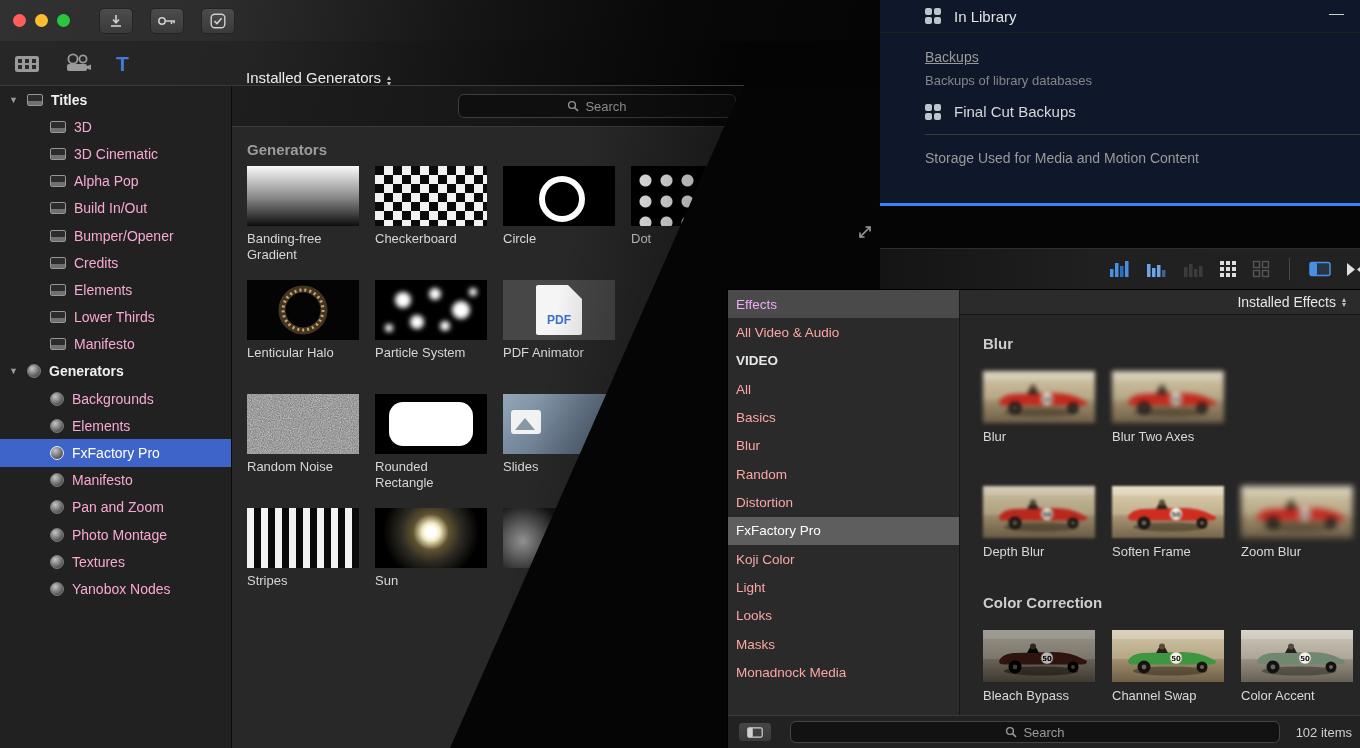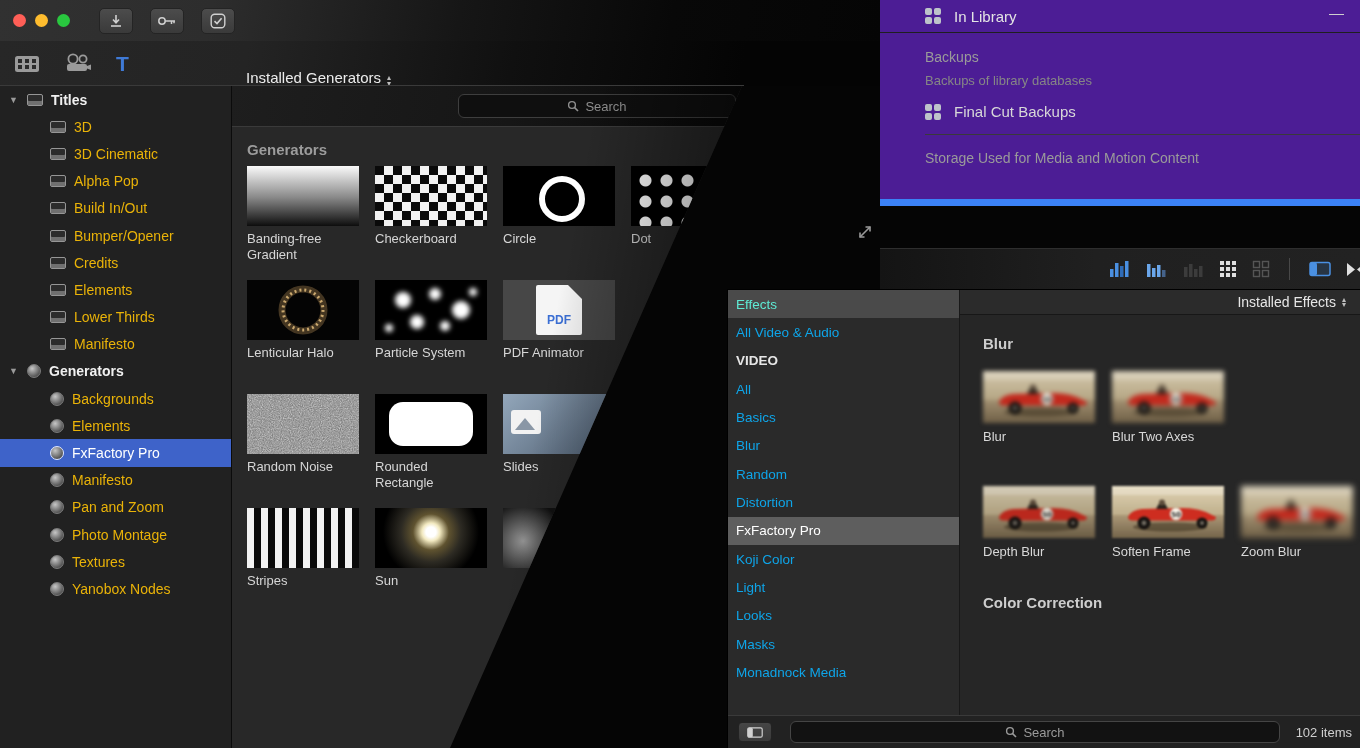--- a/index.html
+++ b/index.html
@@ -23,21 +23,21 @@
   .toolbar2 { position:absolute; left:0; top:41px; width:100%; height:45px;
     background:linear-gradient(100deg,#272727 0%,#242424 28%,#101010 58%,#040404 84%);
     display:flex; align-items:center; }
   .toolbar2::after { content:""; position:absolute; left:0; bottom:0; width:744px; height:1px; background:#3a3a3a; }
   .app-icon { margin-left:14px; display:flex; align-items:center; }
   .titles-tool { font-size:21px; font-weight:bold; color:#3f7ad6; margin-left:24px; }
   .popup { position:absolute; left:246px; top:0; height:45px; display:flex; align-items:flex-end; color:#ececec; font-size:15px; }
   .chevs { display:inline-flex; flex-direction:column; line-height:5.5px; font-size:8px; color:#bdbdbd; margin-left:6px; }
 
   .sidebar { position:absolute; left:0; top:86px; width:232px; bottom:0; background:#212121; border-right:1px solid #0b0b0b; }
-  .side-row { height:27.2px; display:flex; align-items:center; font-size:14px; color:#eab308; padding-left:9px; white-space:nowrap; }
+  .side-row { height:27.2px; display:flex; align-items:center; font-size:14px; color:#f9a8d4; padding-left:9px; white-space:nowrap; }
   .side-row.header { font-weight:bold; color:#f0f0f0; }
   .side-row .disc { width:18px; font-size:9px; color:#9a9a9a; }
   .side-row.item { padding-left:50px; }
   .side-row .lbl { margin-left:8px; }
   .icon-title { width:16px; height:12px; border:1px solid #969696; border-radius:2px; flex:0 0 auto;
     box-shadow: inset 0 -4px 0 rgba(170,170,170,.55); background:#2c2c2c; }
   .icon-gen { width:14px; height:14px; border-radius:50%; flex:0 0 auto;
     background:radial-gradient(circle at 35% 30%, #c6c6c6, #555 72%); border:1px solid #7a7a7a; }
   .side-row.selected { background:#3e63c9; color:#fff; }
   .side-row.selected .icon-gen { border-color:#dfe7ff; }
@@ -74,50 +74,50 @@
   .th-roundrect::after { content:""; position:absolute; left:14px; top:8px; width:84px; height:44px; background:#fff; border-radius:14px; }
   .th-slides { background:linear-gradient(135deg,#93a7bb,#49586a); }
   .slide-photo { position:absolute; left:8px; top:16px; width:30px; height:24px; background:#f2f2f2; border-radius:3px; }
   .slide-photo::after { content:""; position:absolute; left:4px; bottom:4px;
     border-left:10px solid transparent; border-right:10px solid transparent; border-bottom:12px solid #8a97a6; }
   .th-stripes { background:repeating-linear-gradient(90deg,#f2f2f2 0 7px,#0a0a0a 7px 14px); }
   .th-sun { background:radial-gradient(circle at 50% 40%, #ffffff 0 5px, #f2e9c0 9px, rgba(150,125,55,.5) 18px, rgba(60,50,20,.25) 30px, #000 48px); }
   .th-clipped { background:radial-gradient(circle at 18% 55%, rgba(255,255,255,.55), transparent 42%), #101010; }
 
   
-  #panel-right { position:absolute; left:880px; top:0; width:480px; height:206px; background:#4c1d95; border-bottom:7px solid #3b82f6; }
+  #panel-right { position:absolute; left:880px; top:0; width:480px; height:206px; background:#0f172a; border-bottom:3px solid #3b82f6; }
   .lib-row1 { position:relative; height:33px; display:flex; align-items:center; border-bottom:1px solid #1f1f1f; padding-left:45px; }
   .lib-row1 .lbl { margin-left:13px; color:#e4e4e4; font-size:15px; }
   .lib-minus { position:absolute; right:16px; top:4px; color:#cfcfcf; font-size:15px; cursor:default; }
   .grid4 { width:16px; height:16px; display:grid; grid-template-columns:1fr 1fr; gap:2px; }
   .grid4 i { background:#bdc3ca; border-radius:2px; }
   .lib-sub { padding-left:45px; }
-  .lib-h { color:#9a9a9a; font-size:14px; margin-top:16px; }
+  .lib-h { color:#9a9a9a; font-size:14px; margin-top:16px;text-decoration:underline; }
   .lib-d { color:#868686; font-size:13px; margin-top:8px; }
   .lib-fcb { display:flex; align-items:center; margin-top:15px; }
   .lib-fcb .lbl { margin-left:13px; color:#d8d8d8; font-size:15px; }
   .lib-div { height:1px; background:#3a3a3a; margin-top:14px; }
   .lib-storage { color:#9a9a9a; font-size:14px; margin-top:15px; }
 
   
   #expand { position:absolute; left:856px; top:223px; width:18px; height:18px; }
 
   
   #strip { position:absolute; left:880px; top:248px; width:480px; height:42px;
     background:linear-gradient(90deg,#141414,#202020 45%,#222 100%);
     border-top:1px solid #2e2e2e; border-bottom:1px solid #000;
     display:flex; align-items:center; }
   .strip-group { display:flex; align-items:center; gap:15px; margin-left:228px; }
   .strip-sep { width:1px; height:22px; background:#484848; margin:0 4px; }
 
   
   #win-fx { position:absolute; left:728px; top:290px; width:632px; height:458px; background:#262626; box-shadow:0 0 0 1px #000; }
   .fx-list { position:absolute; left:0; top:0; width:232px; bottom:33px; background:#2a2a2a; border-right:1px solid #181818; }
-  .fx-row { height:28.35px; display:flex; align-items:center; padding-left:8px; font-size:13.5px; color:#0ea5e9; white-space:nowrap; }
-  .fx-row.hdr { background:#4a4a4a; color:#5eead4; }
+  .fx-row { height:28.35px; display:flex; align-items:center; padding-left:8px; font-size:13.5px; color:#fca5a5; white-space:nowrap; }
+  .fx-row.hdr { background:#4a4a4a; color:#f0abfc; }
   .fx-row.bold { font-weight:bold; color:#e6e6e6; }
   .fx-row.selected { background:#5e5e5e; color:#fff; }
   .fx-main { position:absolute; left:232px; top:0; right:0; bottom:33px; overflow:hidden; }
   .fx-header { height:25px; background:#2b2b2b; border-bottom:1px solid #171717;
     display:flex; align-items:center; justify-content:flex-end; padding-right:14px; color:#e6e6e6; font-size:14px; }
   .fx-scroll { padding:20px 0 0 23px; }
   .fx-sec-title { font-weight:bold; font-size:15px; color:#cdcdcd; line-height:18px; }
   .fx-grid { display:flex; gap:17px; margin-top:18px; }
   .fx-grid.second { margin-top:42px; }
   .fx-sec-title.later { margin-top:35px; }
@@ -596,20 +596,40 @@
               <div class="fx-label">Soften Frame</div>
             </div>
           <div class="fx-tile">
               <svg class="car fx-zoom" viewBox="0 0 112 52">
                 <use href="#car-scene"></use>
               </svg>
               <div class="fx-label">Zoom Blur</div>
             </div>
         </div>
         <div class="fx-sec-title later">Color Correction</div>
+        <div class="fx-grid">
+          <div class="fx-tile">
+              <svg class="car fx-bleach" viewBox="0 0 112 52">
+                <use href="#car-scene"></use>
+              </svg>
+              <div class="fx-label">Bleach Bypass</div>
+            </div>
+          <div class="fx-tile">
+              <svg class="car fx-chswap" viewBox="0 0 112 52">
+                <use href="#car-scene"></use>
+              </svg>
+              <div class="fx-label">Channel Swap</div>
+            </div>
+          <div class="fx-tile">
+              <svg class="car fx-accent" viewBox="0 0 112 52">
+                <use href="#car-scene"></use>
+              </svg>
+              <div class="fx-label">Color Accent</div>
+            </div>
+        </div>
       </div>
     </div>
 
     <div class="fx-footer">
       <span class="fx-side-btn">
         <svg width="16" height="11" viewBox="0 0 16 11">
           <rect x="0.8" y="0.8" width="14.4" height="9.4" rx="1.5" fill="none" stroke="#d0d0d0" stroke-width="1.2"></rect>
           <rect x="0.8" y="0.8" width="5" height="9.4" rx="1.5" fill="#d0d0d0"></rect>
         </svg>
       </span>

